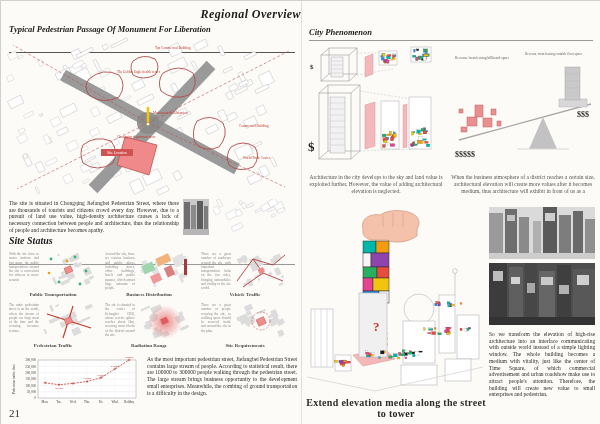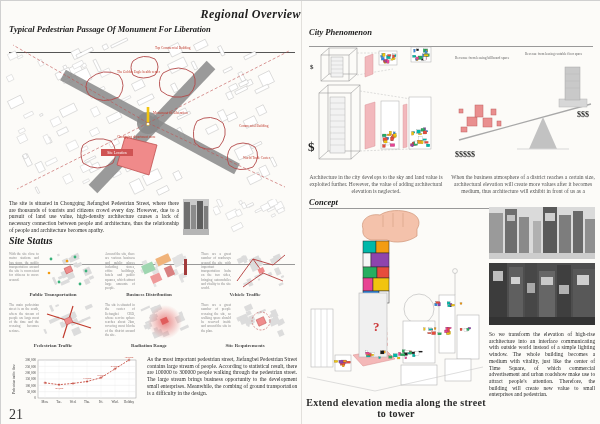--- a/index.html
+++ b/index.html
@@ -9,21 +9,21 @@
   .abs{position:absolute;}
   .page-title{font-style:italic;font-weight:bold;font-size:12px;color:#1d1d1d;text-align:right;letter-spacing:.4px;}
   .sub-head{font-style:italic;font-weight:bold;color:#1d1d1d;}
   .rule{border-bottom:1px solid #555;}
   .rule-lt{border-bottom:1px solid #999;}
   .txtwrap{overflow:hidden;}
   .txt-inner{font-size:10px;line-height:1.22;color:#2b2b2b;text-align:justify;transform-origin:0 0;}
   .cap-inner{font-size:10px;line-height:1.35;color:#555;text-align:center;transform-origin:0 0;}
   .mini-cap-inner{font-size:10px;color:#4a4a4a;text-align:center;transform-origin:0 0;font-weight:bold;}
   .note-inner{font-size:10px;line-height:1.25;color:#8a8a8a;text-align:justify;transform-origin:0 0;}
-  .pagenum{font-size:14px;color:#333;}
+  .pagenum{font-size:11px;color:#333;}
   .concept-cap{font-size:10px;color:#2b2b2b;text-align:center;letter-spacing:.3px;font-weight:bold;}
   svg{display:block;}
 </style>
 </head>
 <body>
 
 <div class="spread">
   <div class="divider"></div>
 
   <div class="abs page-title" style="left:0;top:6px;width:300px;">Regional Overview</div>
@@ -453,21 +453,21 @@
       <line x1="118" y1="6.7" x2="118" y2="9.3" stroke="#c0392b" stroke-width="0.6"></line>
       <text x="118" y="5.8" font-size="2.6" fill="#c0392b" text-anchor="middle" font-family="Liberation Serif,serif">300,000</text>
     </svg>
 
   <div class="abs txtwrap" style="left:146px;top:355px;width:150px;height:52px;">
     <div class="txt-inner" style="width:273px;transform:scale(0.55);">As the most important pedestrian street, Jiefangbei Pedestrian Street contains large stream of people. According to statistical result, there are 100000 to 300000 people walking through the pedestrian street. The large stream brings business opportunity to the development small enterprises. Meanwhile, the combing of ground transportation is a difficulty in the design.</div>
   </div>
 
   <div class="abs pagenum" style="left:8px;top:406px;">21</div>
 
-  <div class="abs sub-head rule-lt" style="left:308px;top:26px;width:284px;font-size:8.5px;padding-bottom:9px;">City Phenomenon</div>
+  <div class="abs sub-head rule-lt" style="left:308px;top:26px;width:284px;font-size:8.5px;padding-bottom:3px;">City Phenomenon</div>
 
   <svg class="abs" style="left:306px;top:42px;" width="140" height="126" viewBox="0 0 140 126">
     <text x="3" y="26" font-size="7" font-weight="bold" fill="#333">$</text>
     <text x="1" y="108" font-size="13" font-weight="bold" fill="#222">$</text>
 
     <g fill="none" stroke="#9a9a9a" stroke-width="0.6">
       <rect x="14" y="12" width="28" height="26"></rect>
       <rect x="22" y="5" width="28" height="26"></rect>
       <line x1="14" y1="12" x2="22" y2="5"></line>
         <line x1="42" y1="12" x2="50" y2="5"></line>
@@ -633,21 +633,20 @@
     <text x="132" y="70" font-size="8" font-weight="bold" fill="#2b2b2b" text-anchor="middle">$$$</text>
   </svg>
 
   <div class="abs txtwrap" style="left:306px;top:172px;width:138px;height:22px;">
     <div class="cap-inner" style="width:251px;transform:scale(0.55);">Architecture in the city develops to the sky and land value is exploited further. However, the value of adding architectural elevation is neglected.</div>
   </div>
   <div class="abs txtwrap" style="left:450px;top:172px;width:144px;height:22px;">
     <div class="cap-inner" style="width:262px;transform:scale(0.55);">When the business atmosphere of a district reaches a certain size, architectural elevation will create more values after it becomes medium, thus architecture will exhibit in front of us as a medium.</div>
   </div>
 
-  <div class="abs sub-head rule-lt" style="left:308px;top:196px;width:284px;font-size:8.5px;padding-bottom:1px;">Concept</div>
 
   <svg class="abs" style="left:304px;top:208px;" width="180" height="186" viewBox="0 0 180 186">
 
     <g>
       <path d="M58,20 C55,11 64,4 75,6 C82,1 96,0 106,4 C114,7 116,14 112,20 L112,27 C104,33 90,35 82,31 L66,31 C60,29 57,26 58,20 Z" fill="#f4c2ab" stroke="#cf9579" stroke-width="0.7"></path>
       <line x1="78" y1="6" x2="78" y2="18" stroke="#cf9579" stroke-width="0.5"></line>
       <line x1="88" y1="4" x2="88" y2="18" stroke="#cf9579" stroke-width="0.5"></line>
       <line x1="98" y1="4" x2="98" y2="18" stroke="#cf9579" stroke-width="0.5"></line>
     </g>
 

